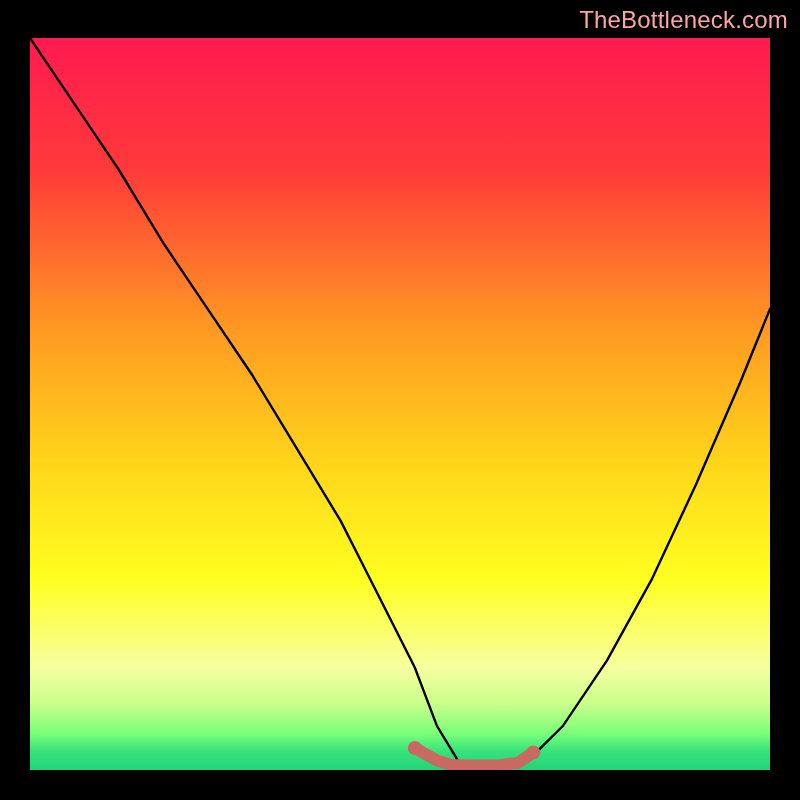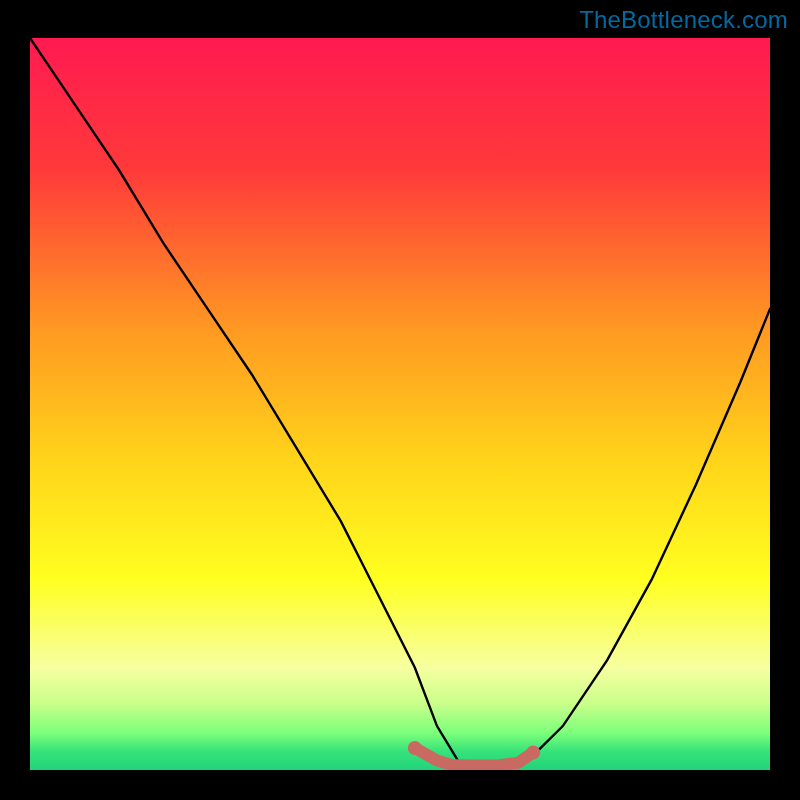--- a/index.html
+++ b/index.html
@@ -13,21 +13,21 @@
   }
   .stage {
     position: relative;
     width: 800px;
     height: 800px;
   }
   .attribution {
     position: absolute;
     top: 6px;
     right: 12px;
-    color: #0369a1;
+    color: #fca5a5;
     font-size: 24px;
     font-weight: 500;
     letter-spacing: 0.2px;
     user-select: none;
   }
   svg {
     position: absolute;
     top: 0;
     left: 0;
   }

